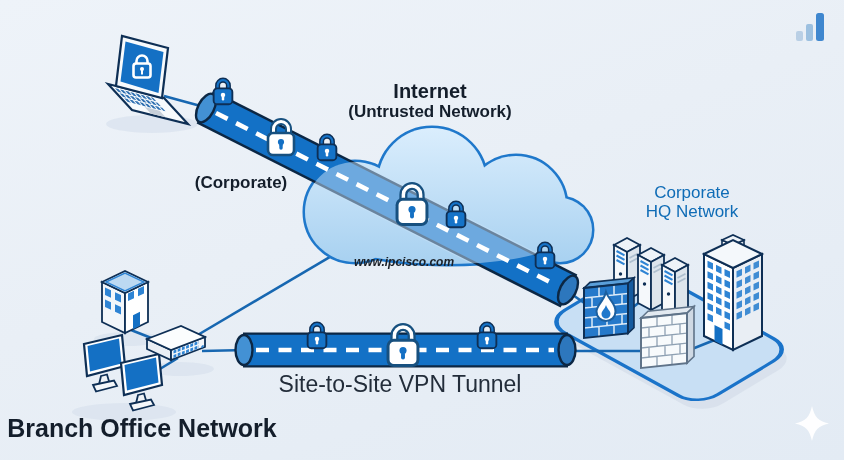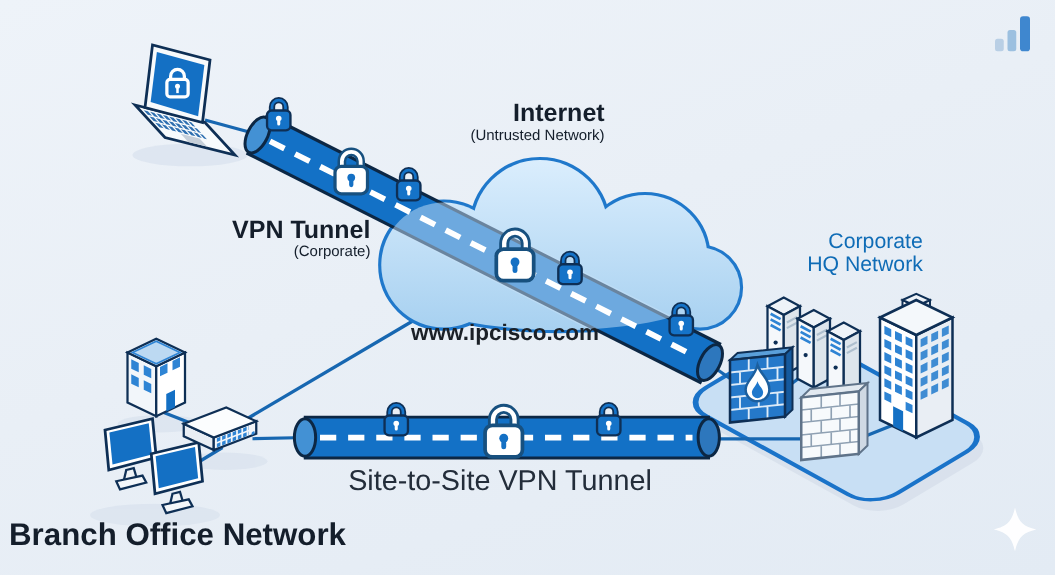--- a/index.html
+++ b/index.html
@@ -2,26 +2,26 @@
 <html style="--tunnel-blue: #1371c6; --outline-navy: #0c2744; --accent-blue: #1a73c9; --label-blue: #0f6cb6; --text-dark: #141e2b; --platform-fill: #c8dff4; --cloud-top: #d9edfc; --cloud-bottom: #a6d0f0; --background: #e9eff6;"><head>
 <meta charset="utf-8">
 <style>
   html,body{margin:0;padding:0;}
   .stage{
     position:relative;width:844px;height:460px;overflow:hidden;
     background:linear-gradient(160deg,#eef3f9 0%,#e9eff6 45%,#e3ebf4 100%);
     font-family:"Liberation Sans",sans-serif;
   }
   .stage svg{position:absolute;left:0;top:0;}
-  .lbl{position:absolute;text-align:right;transform:translateX(-50%);line-height:1.12;white-space:nowrap;}
+  .lbl{position:absolute;text-align:center;transform:translateX(-50%);line-height:1.12;white-space:nowrap;}
   .lbl .t1{display:block;font-weight:bold;font-size:20px;color:var(--text-dark,#141e2b);}
-  .lbl .t2{display:block;font-weight:normal;font-size:12px;color:var(--text-dark,#1c2634);}
+  .lbl .t2{display:block;font-weight:bold;font-size:17px;color:var(--text-dark,#1c2634);}
   .lbl-blue .t1,.lbl-blue .t2{color:var(--label-blue,#0f6cb6);font-weight:normal;font-size:17px;}
   .lbl-small .t1{font-size:25px;}
-  .watermark{font-weight:bold;font-size:18px;color:#1b2027;}
+  .watermark{font-weight:bold;font-size:12px;color:#1b2027;font-style:italic;}
   .site2site{font-size:23px;color:#232d3a;}
   .lk-b{--lb:#1573c8;--ll:#0e2f55;--lh:#ffffff;}
   .lk-w{--lb:#ffffff;--ll:#17507f;--lh:#1470c4;}
 </style>
 </head>
 <body>
 
 <div class="stage">
 
 <svg width="844" height="460" viewBox="0 0 844 460">
@@ -263,21 +263,20 @@
       <polygon points="46,0 53,-6 53,44 46,50" fill="#cfd9e4" stroke="#5f7389" stroke-width="1.6"></polygon>
       <rect x="0" y="0" width="46" height="50" fill="#f7fafc"></rect>
       <path d="M0 10 H46 M0 20 H46 M0 30 H46 M0 40 H46 M16 0 V10 M31 0 V10 M8 10 V20 M24 10 V20 M39 10 V20 M16 20 V30 M31 20 V30 M8 30 V40 M24 30 V40 M39 30 V40 M16 40 V50 M31 40 V50" stroke="#8fa1b3" stroke-width="1.3" fill="none"></path>
       <rect x="0" y="0" width="46" height="50" fill="none" stroke="#5f7389" stroke-width="2"></rect>
     </g>
   </g>
 </svg>
 
 
 <div class="lbl" style="left:241px;top:173px;">
-  <span class="t1">VPN Tunnel</span>
   <span class="t2">(Corporate)</span>
 </div>
 
 <div class="lbl" style="left:430px;top:80px;">
   <span class="t1">Internet</span>
   <span class="t2">(Untrusted Network)</span>
 </div>
 
 <div class="lbl lbl-blue" style="left:692px;top:183px;">
   <span class="t1">Corporate</span>

